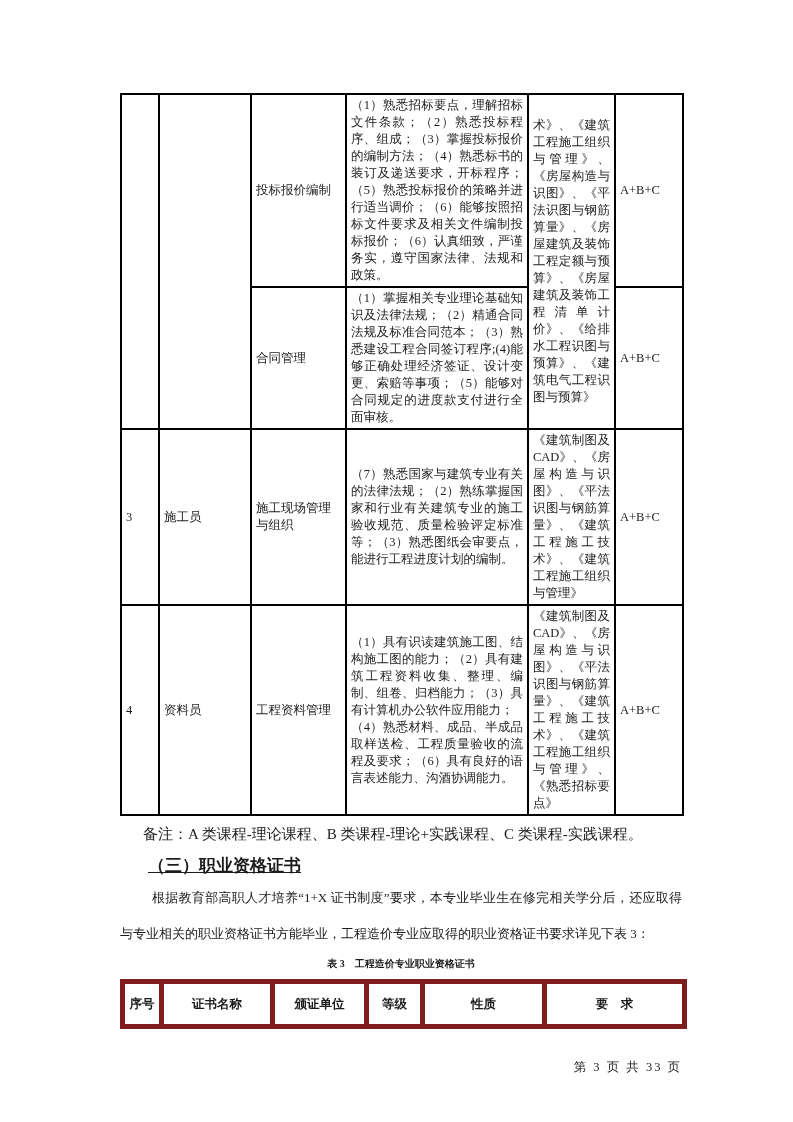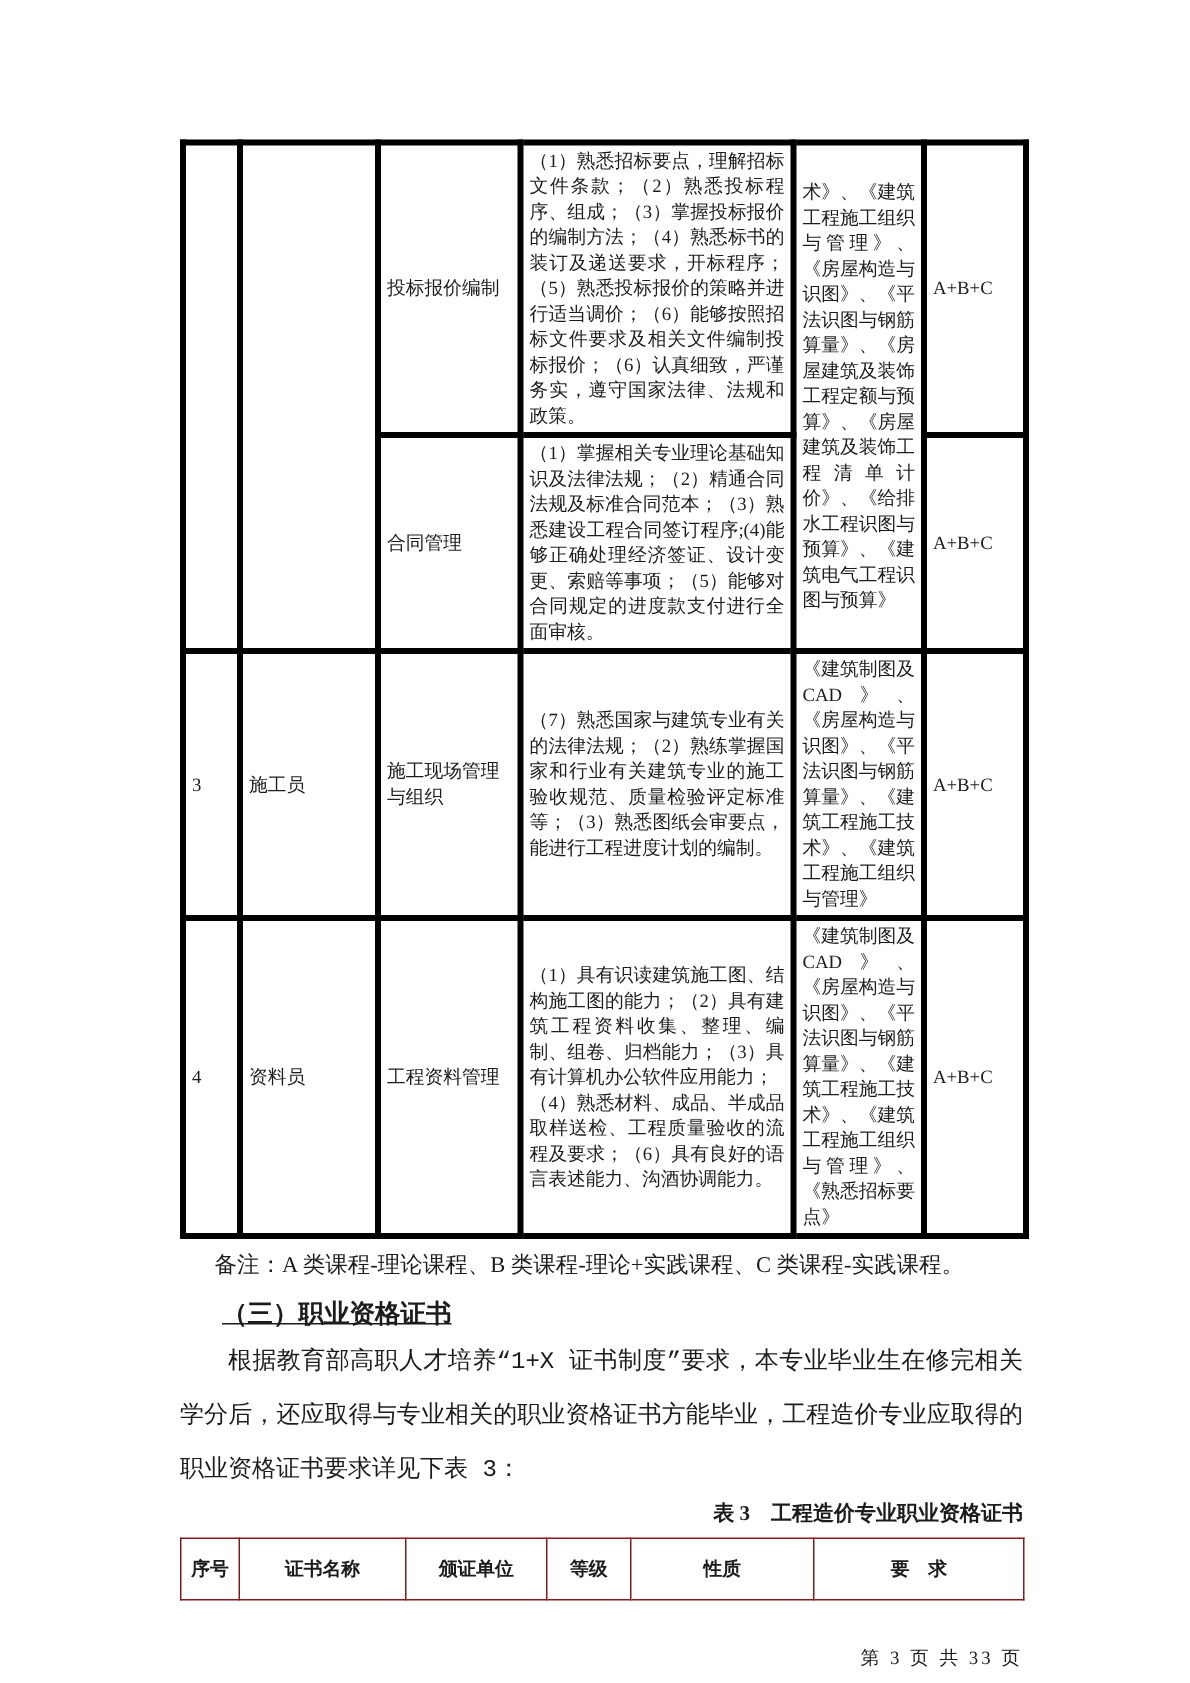--- a/index.html
+++ b/index.html
@@ -21,21 +21,21 @@
   }
 
   
   table.jobs {
     border-collapse: collapse;
     table-layout: fixed;
     width: 562px;
     margin-top: 93px;
   }
   table.jobs td {
-    border: 4px solid #000000;
+    border: 2px solid #000000;
     font-size: 12.5px;
     line-height: 17px;
     vertical-align: middle;
     padding: 2px 4px;
     overflow: hidden;
   }
   table.jobs col.c1 { width: 38px; }
   table.jobs col.c2 { width: 92px; }
   table.jobs col.c3 { width: 95px; }
   table.jobs col.c4 { width: 182px; }
@@ -74,44 +74,43 @@
     margin-left: 28px;
     font-size: 17px;
     font-weight: bold;
     line-height: 22px;
     text-decoration: underline;
   }
 
   
   .para {
     margin-top: 3px;
-    font-size: 16px;
+    font-size: 13px;
     line-height: 36px;
     text-align: justify;
     text-justify: inter-character;
     text-indent: 32px;
-    font-family: Liberation Mono, monospace;
   }
 
   
   .caption {
     margin-top: 2px;
-    font-size: 14px;
+    font-size: 10px;
     font-weight: bold;
-    text-align: right;
+    text-align: center;
     line-height: 19px;
   }
   table.cert {
     border-collapse: collapse;
     table-layout: fixed;
     width: 562px;
     margin-top: 6px;
   }
   table.cert td {
-    border: 1px solid #7f1d1d;
+    border: 5px solid #7f1d1d;
     font-size: 12.5px;
     font-weight: bold;
     text-align: center;
     vertical-align: middle;
     height: 40px;
     padding: 0 2px;
   }
   table.cert col.k1 { width: 39px; }
   table.cert col.k2 { width: 111px; }
   table.cert col.k3 { width: 94px; }

